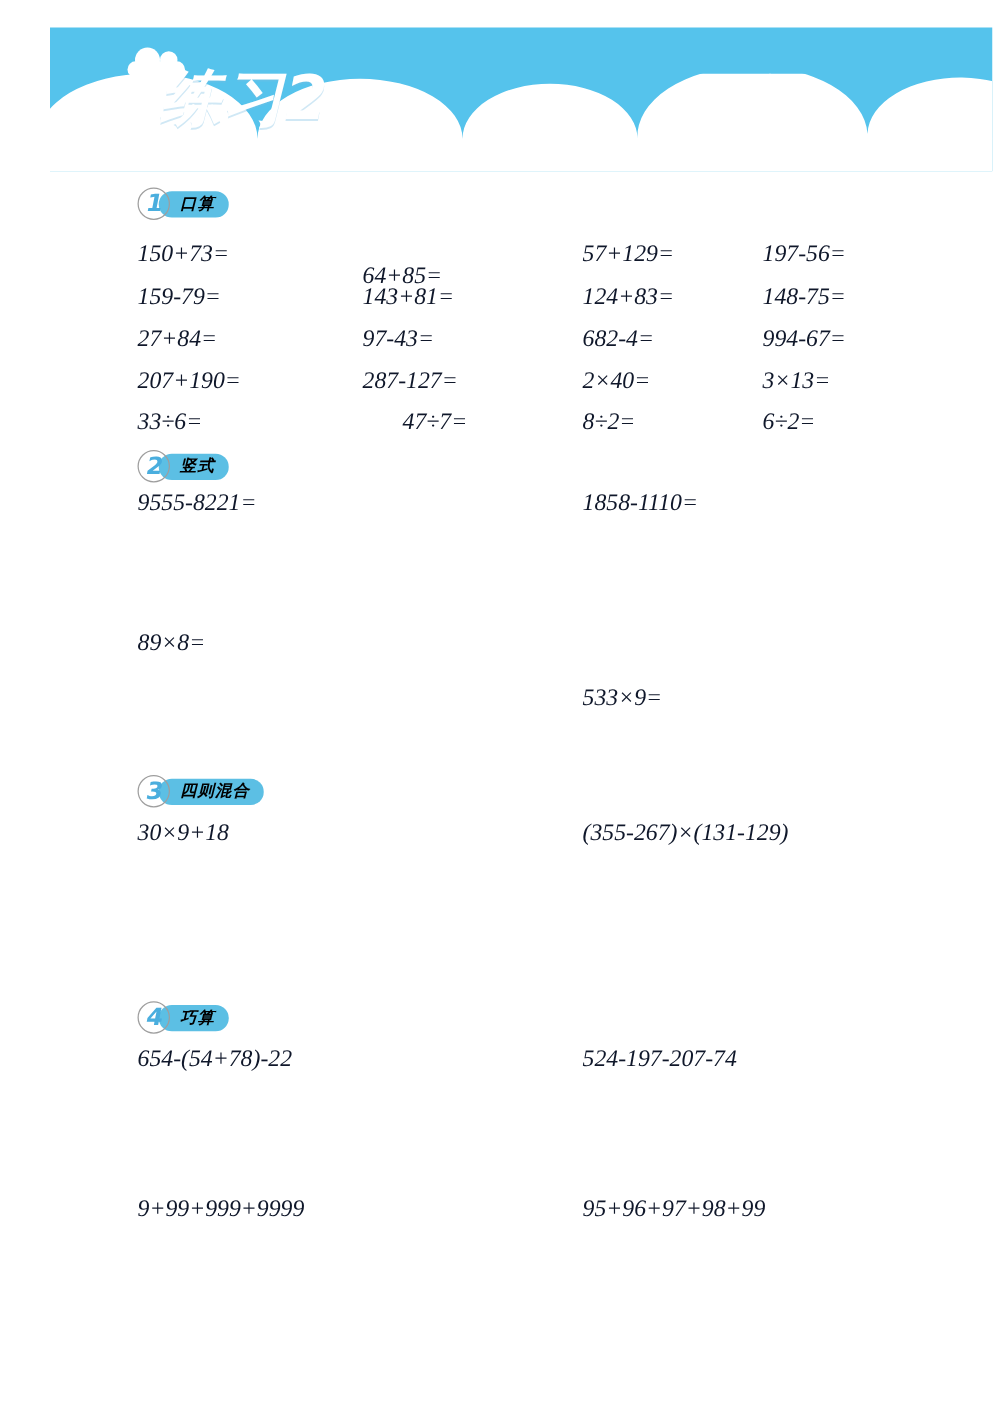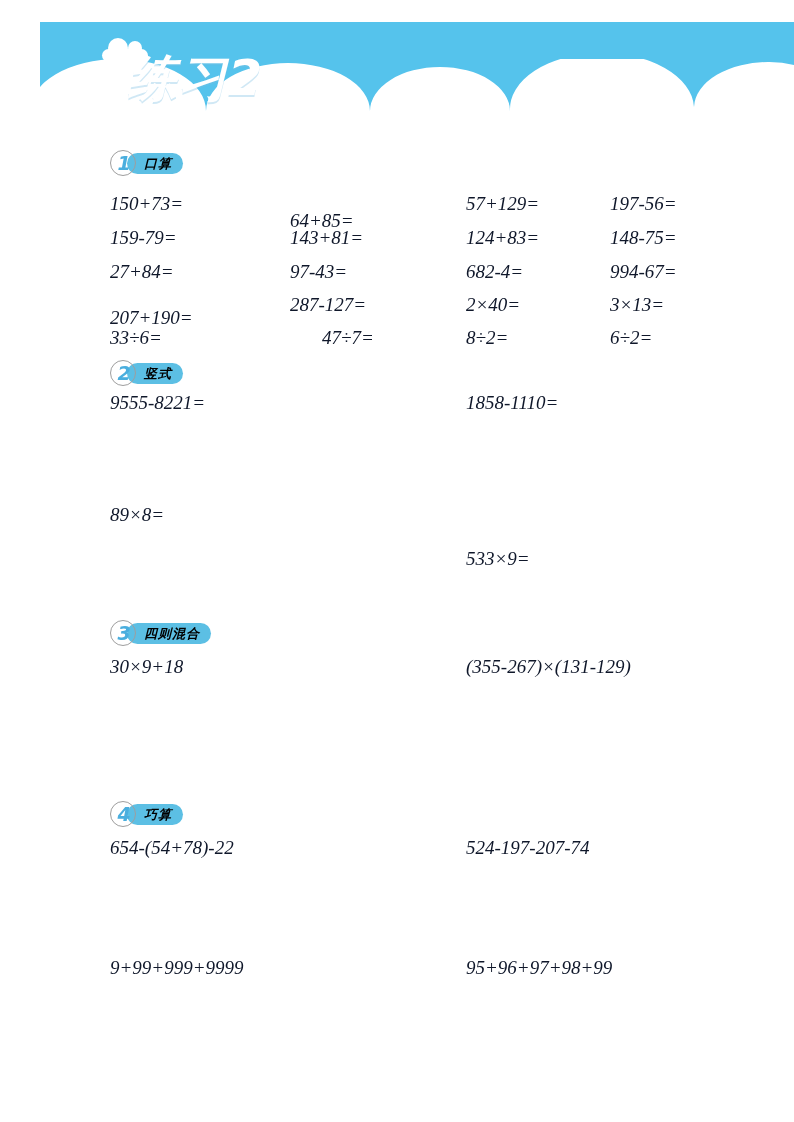--- a/index.html
+++ b/index.html
@@ -211,21 +211,21 @@
   <div class="prob" style="left:92px;  top:228px;">159-79=</div>
   <div class="prob" style="left:272px; top:228px;">143+81=</div>
   <div class="prob" style="left:448px; top:228px;">124+83=</div>
   <div class="prob" style="left:592px; top:228px;">148-75=</div>
 
   <div class="prob" style="left:92px;  top:262px;">27+84=</div>
   <div class="prob" style="left:272px; top:262px;">97-43=</div>
   <div class="prob" style="left:448px; top:262px;">682-4=</div>
   <div class="prob" style="left:592px; top:262px;">994-67=</div>
 
-  <div class="prob" style="left:92px;  top:295px;margin-top:13px;">207+190=</div>
+  <div class="prob" style="left:92px;  top:295px;">207+190=</div>
   <div class="prob" style="left:272px; top:295px;">287-127=</div>
   <div class="prob" style="left:448px; top:295px;">2×40=</div>
   <div class="prob" style="left:592px; top:295px;">3×13=</div>
 
   <div class="prob" style="left:92px;  top:328px;">33÷6=</div>
   <div class="prob" style="left:272px; top:328px;margin-left:32px;">47÷7=</div>
   <div class="prob" style="left:448px; top:328px;">8÷2=</div>
   <div class="prob" style="left:592px; top:328px;text-align:center;">6÷2=</div>
 
   <div class="section-head" style="left:92px; top:360px;">

